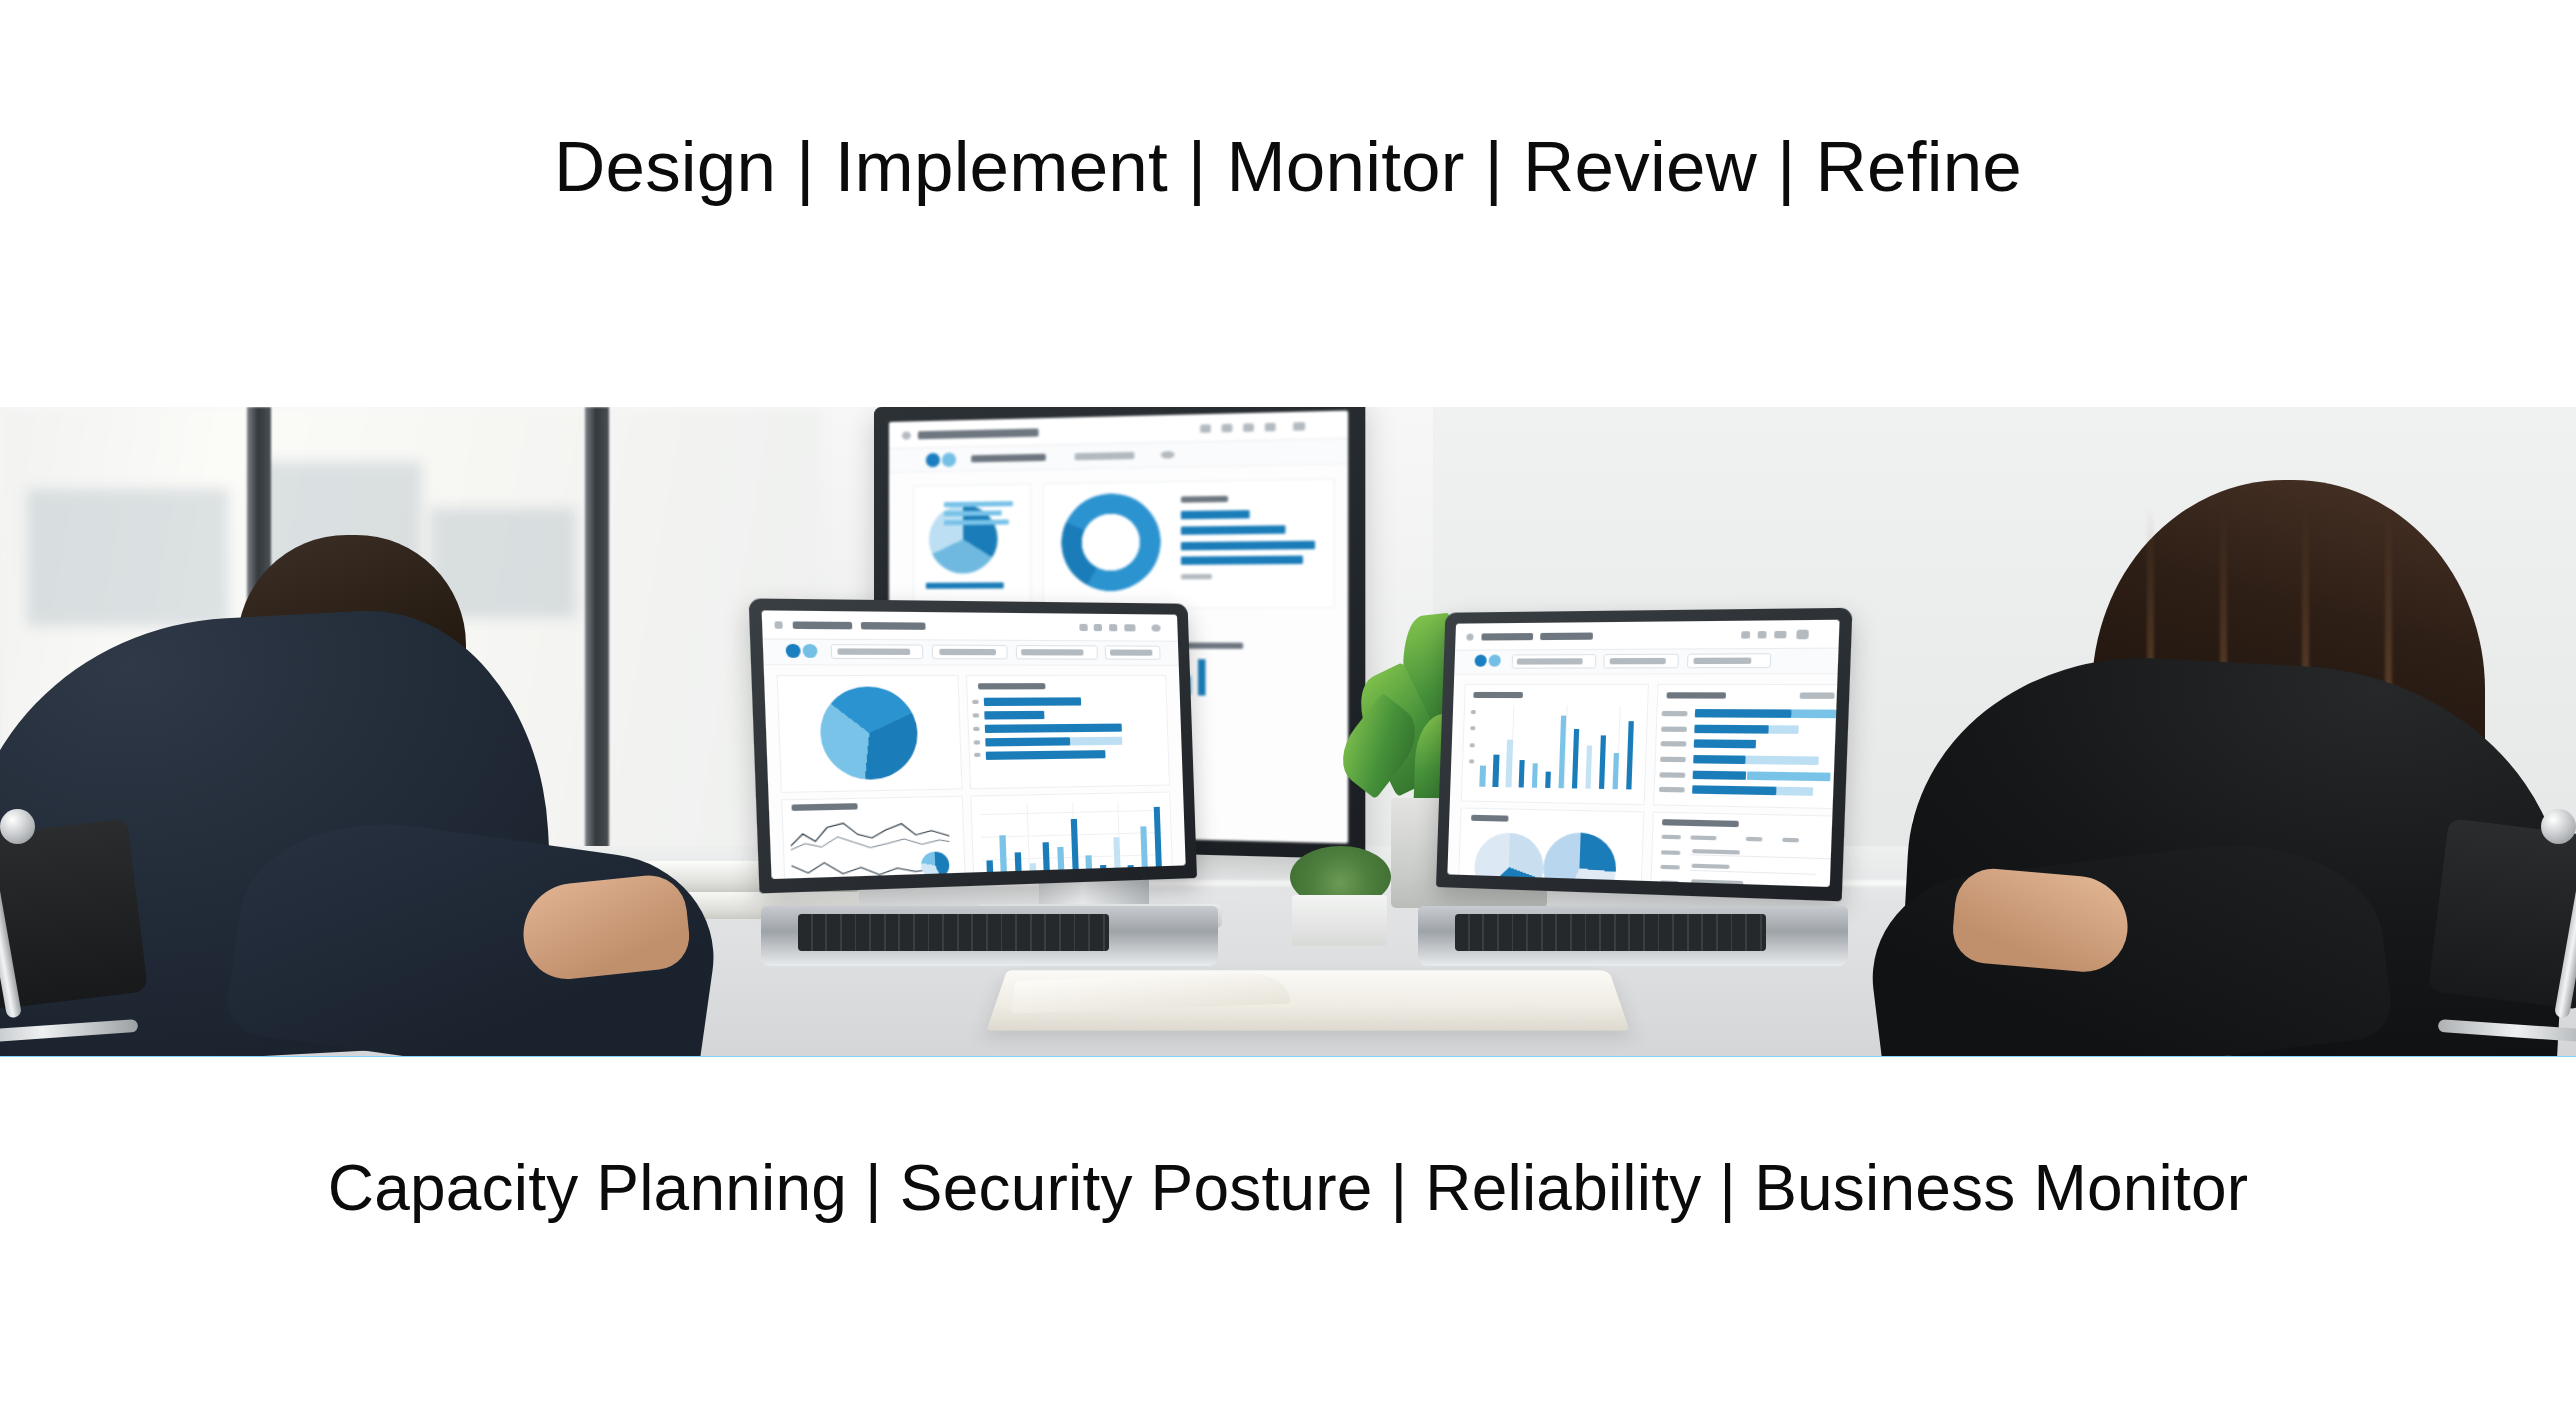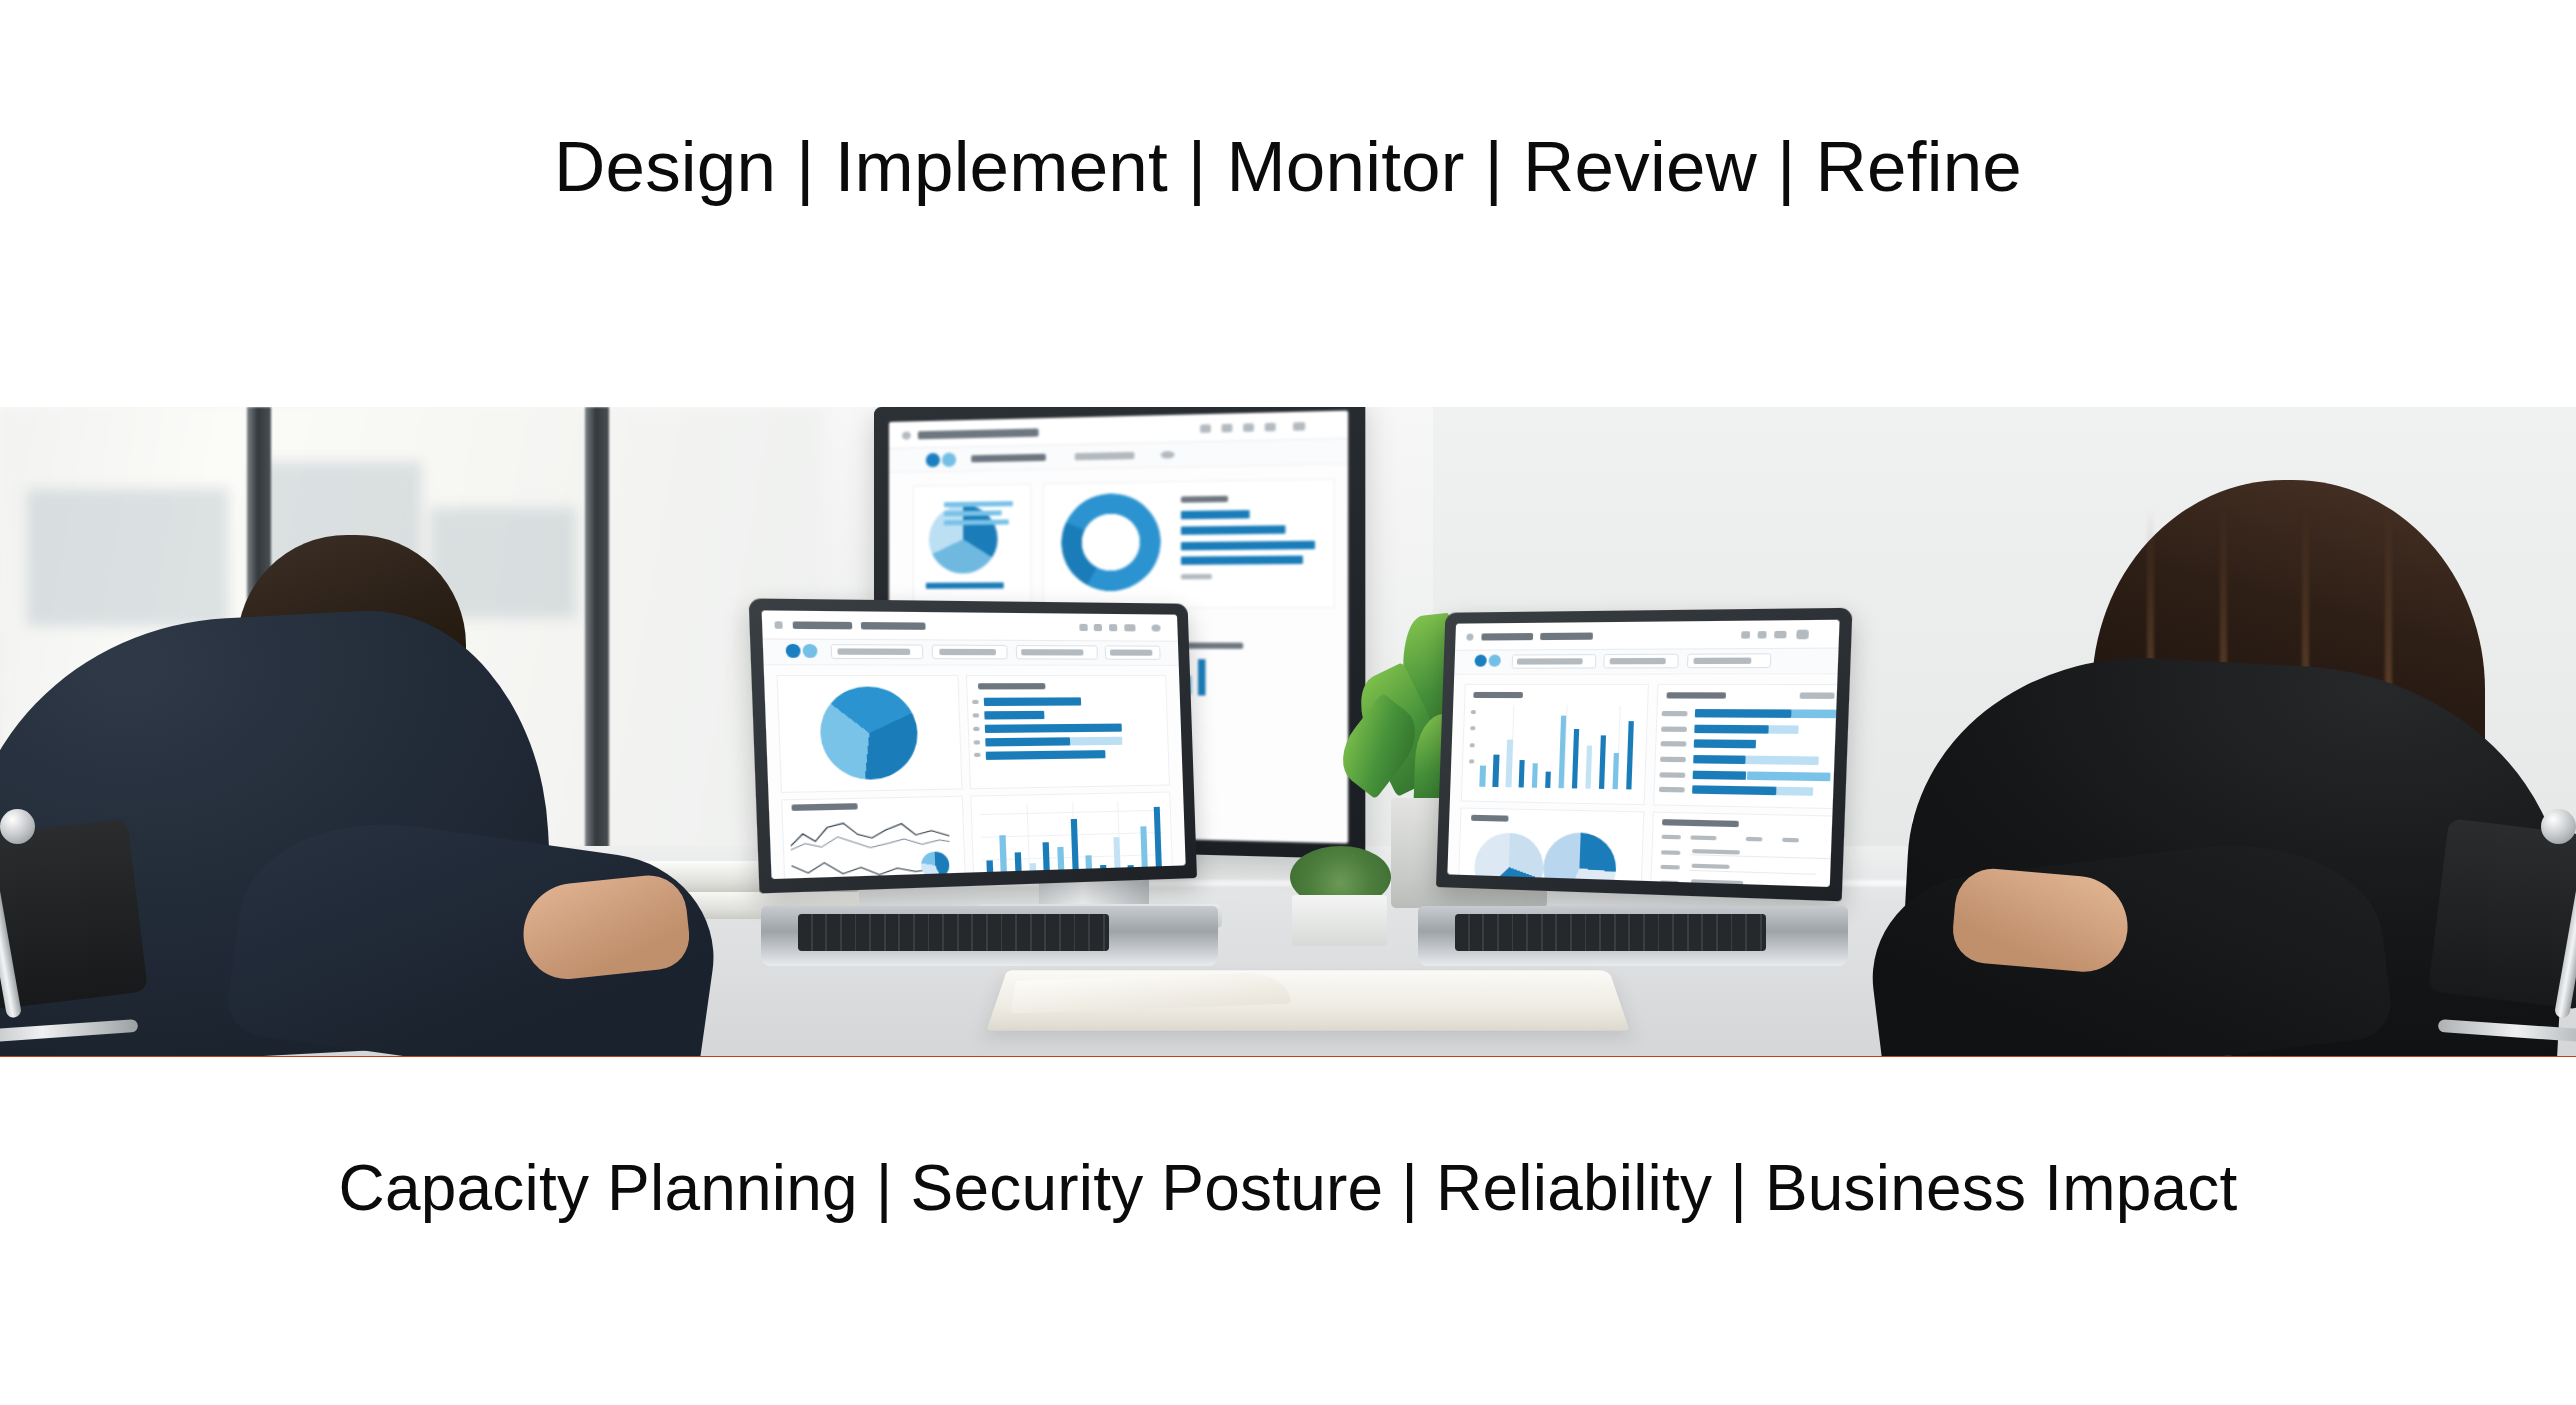--- a/index.html
+++ b/index.html
@@ -2,21 +2,21 @@
 <html style="font-size:14.6px"><head>
 <meta charset="utf-8">
 <style>
   * { box-sizing: border-box; margin: 0; padding: 0; }
   html, body {
     width: 2576px; height: 1405px;
     background: #ffffff;
     font-family: "Liberation Sans", sans-serif;
     overflow: hidden;
   }
-  .page { position: relative; width: 2576px; height: 1405px; background: #c2410c; padding-left: 28px; }
+  .page { position: relative; width: 2576px; height: 1405px; background: #7dd3fc; padding-left: 28px; }
 
   
   .caption-band {
     position: absolute; left: 0; width: 100%;
     display: flex; align-items: center; justify-content: center;
     background: #ffffff;
   }
   #caption-top { top: 0; height: 407px; }
   #caption-bottom { top: 1057px; height: 349px; }
   .caption-text {
@@ -645,17 +645,17 @@
     <div class="chair" id="chair-right">
       <div class="back"></div>
       <div class="frame"></div>
       <div class="knob"></div>
       <div class="arm-rail"></div>
     </div>
 
   </div>
 
   <div class="caption-band" id="caption-bottom">
-    <div class="caption-text">Capacity Planning | Security Posture | Reliability | Business Impact</div>
+    <div class="caption-text">Capacity Planning | Security Posture | Reliability | Business Monitor</div>
   </div>
 
 </div>
 
 
 </body></html>

